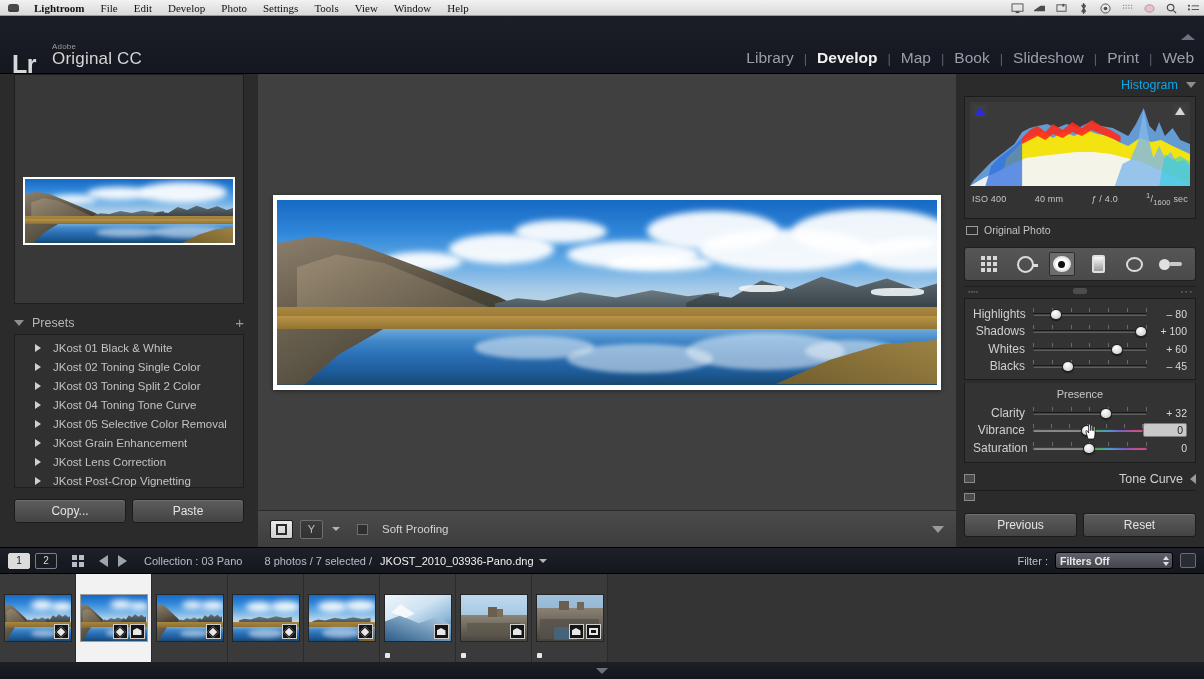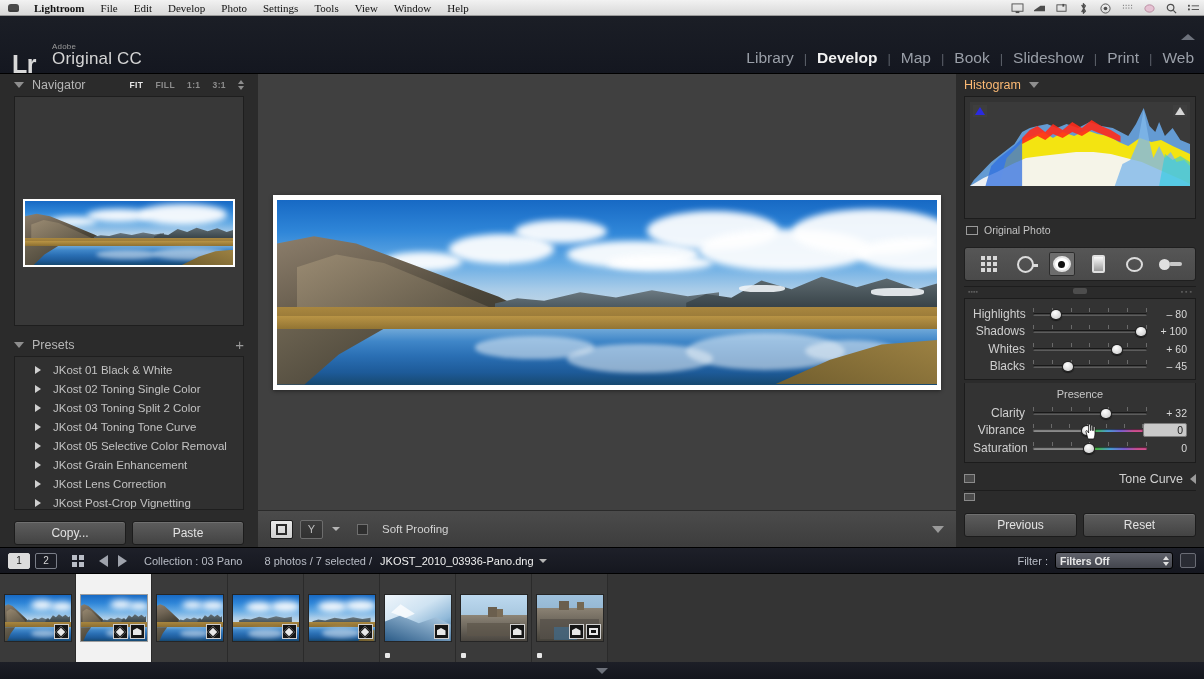--- a/index.html
+++ b/index.html
@@ -90,21 +90,21 @@
   .ts-btn.on .ts-sq{ border-color:#2a2a2a;}
   .yy{ display:flex; }
   .flag{ font-size:11px; color:#bdbdbd; }
   .tri-dot{ width:0;height:0;border-left:4px solid transparent;border-right:4px solid transparent;border-top:4px solid #b5b5b5; margin-left:2px;}
   .sp-chk{ width:11px;height:11px;background:#2e2e2e; border:1px solid #6f6f6f; margin-left:10px;}
   .sp-label{ font-size:11.5px; color:#d2d2d2; margin-left:7px; }
   .ts-right-tri{ margin-left:auto; width:0;height:0;border-left:6px solid transparent;border-right:6px solid transparent;border-top:7px solid #9a9a9a;}
 
   
   .rightpanel{ position:absolute; left:956px; top:0; width:248px; height:473px; background:#2b2b2b; padding:0 8px;}
-  .rp-header{ height:22px; display:flex; align-items:center; color:#fdba74; font-size:12.5px; gap:8px;}
+  .rp-header{ height:22px; display:flex; align-items:center; justify-content:flex-end; color:#0ea5e9; font-size:12.5px; gap:8px;}
   .tri-r{ width:0;height:0;border-left:5px solid transparent;border-right:5px solid transparent;border-top:6px solid #8e8e8e;}
   .histo-box{ background:#333; border:1px solid #1c1c1c; padding:5px 5px 0; height:123px; position:relative; }
   .histo-canvas{ position:relative; height:84px; background:#3a3a3a; overflow:hidden;}
   .clip{ position:absolute; top:3px; width:14px;height:12px; background:#3e3e3e; display:flex;align-items:center;justify-content:center;}
   .clip.l{ left:3px;} .clip.r{ right:3px;}
   .clip i{ width:0;height:0;border-left:5px solid transparent;border-right:5px solid transparent;border-bottom:8px solid #2a2ae0;}
   .clip.r i{ border-bottom-color:#d6d6d6;}
   .exif{ display:flex; justify-content:space-between; align-items:center; padding:5px 2px 0; font-size:9px; color:#c7c7c7; letter-spacing:.2px;}
   .orig{ display:flex; align-items:center; gap:6px; padding:5px 2px; font-size:10.5px; color:#c2c2c2;}
   .orig-box{ width:12px;height:9px;border:1px solid #9a9a9a;}
@@ -322,34 +322,20 @@
       <div class="msep">|</div>
       <div class="module">Print</div>
       <div class="msep">|</div>
       <div class="module">Web</div>
     </div>
   </div>
 
   <div class="workspace">
 
     <div class="leftpanel">
-      <div class="panel-header">
-        <span class="tri"></span>
-        <span>Navigator</span>
-        <span class="nav-zooms">
-          <span class="sel">FIT</span>
-          <span>FILL</span>
-          <span>1:1</span>
-          <span>3:1</span>
-          <span class="updown">
-              <i class="u"></i>
-              <i class="d"></i>
-            </span>
-        </span>
-      </div>
       <div class="nav-box">
         <div class="nav-thumb">
           <div class="photo" style="background:#4a7fbf">
             <div class="sky"></div>
             <div class="cloudset">
               <div class="cl" style="left:30%;top:20%;width:30%;height:34%"></div>
               <div class="cl" style="left:55%;top:8%;width:42%;height:52%"></div>
               <div class="cl" style="left:12%;top:40%;width:22%;height:22%"></div>
             </div>
             <div class="mtn-left"></div>
@@ -477,20 +463,26 @@
             <path d="M16,84 L22,64 L30,56 L38,50 L46,44 L54,36 L54,84 Z" fill="#2f6fe0" opacity="0.75"></path>
             <path d="M196,84 L202,52 L210,58 L218,54 L228,60 L228,84 Z" fill="#22cfe0" opacity="0.55"></path>
           </svg>
           <div class="clip l">
               <i></i>
             </div>
           <div class="clip r">
               <i></i>
             </div>
         </div>
+        <div class="exif">
+          <span>ISO 400</span>
+          <span>40 mm</span>
+          <span>ƒ / 4.0</span>
+          <span><sup>1</sup>/<sub>1600</sub> <span>sec</span></span>
+        </div>
       </div>
       <div class="orig">
         <span class="orig-box"></span>
         <span>Original Photo</span>
       </div>
 
       <div class="tools-row">
         <div class="tool">
             <div class="grid9">
               <b></b>

